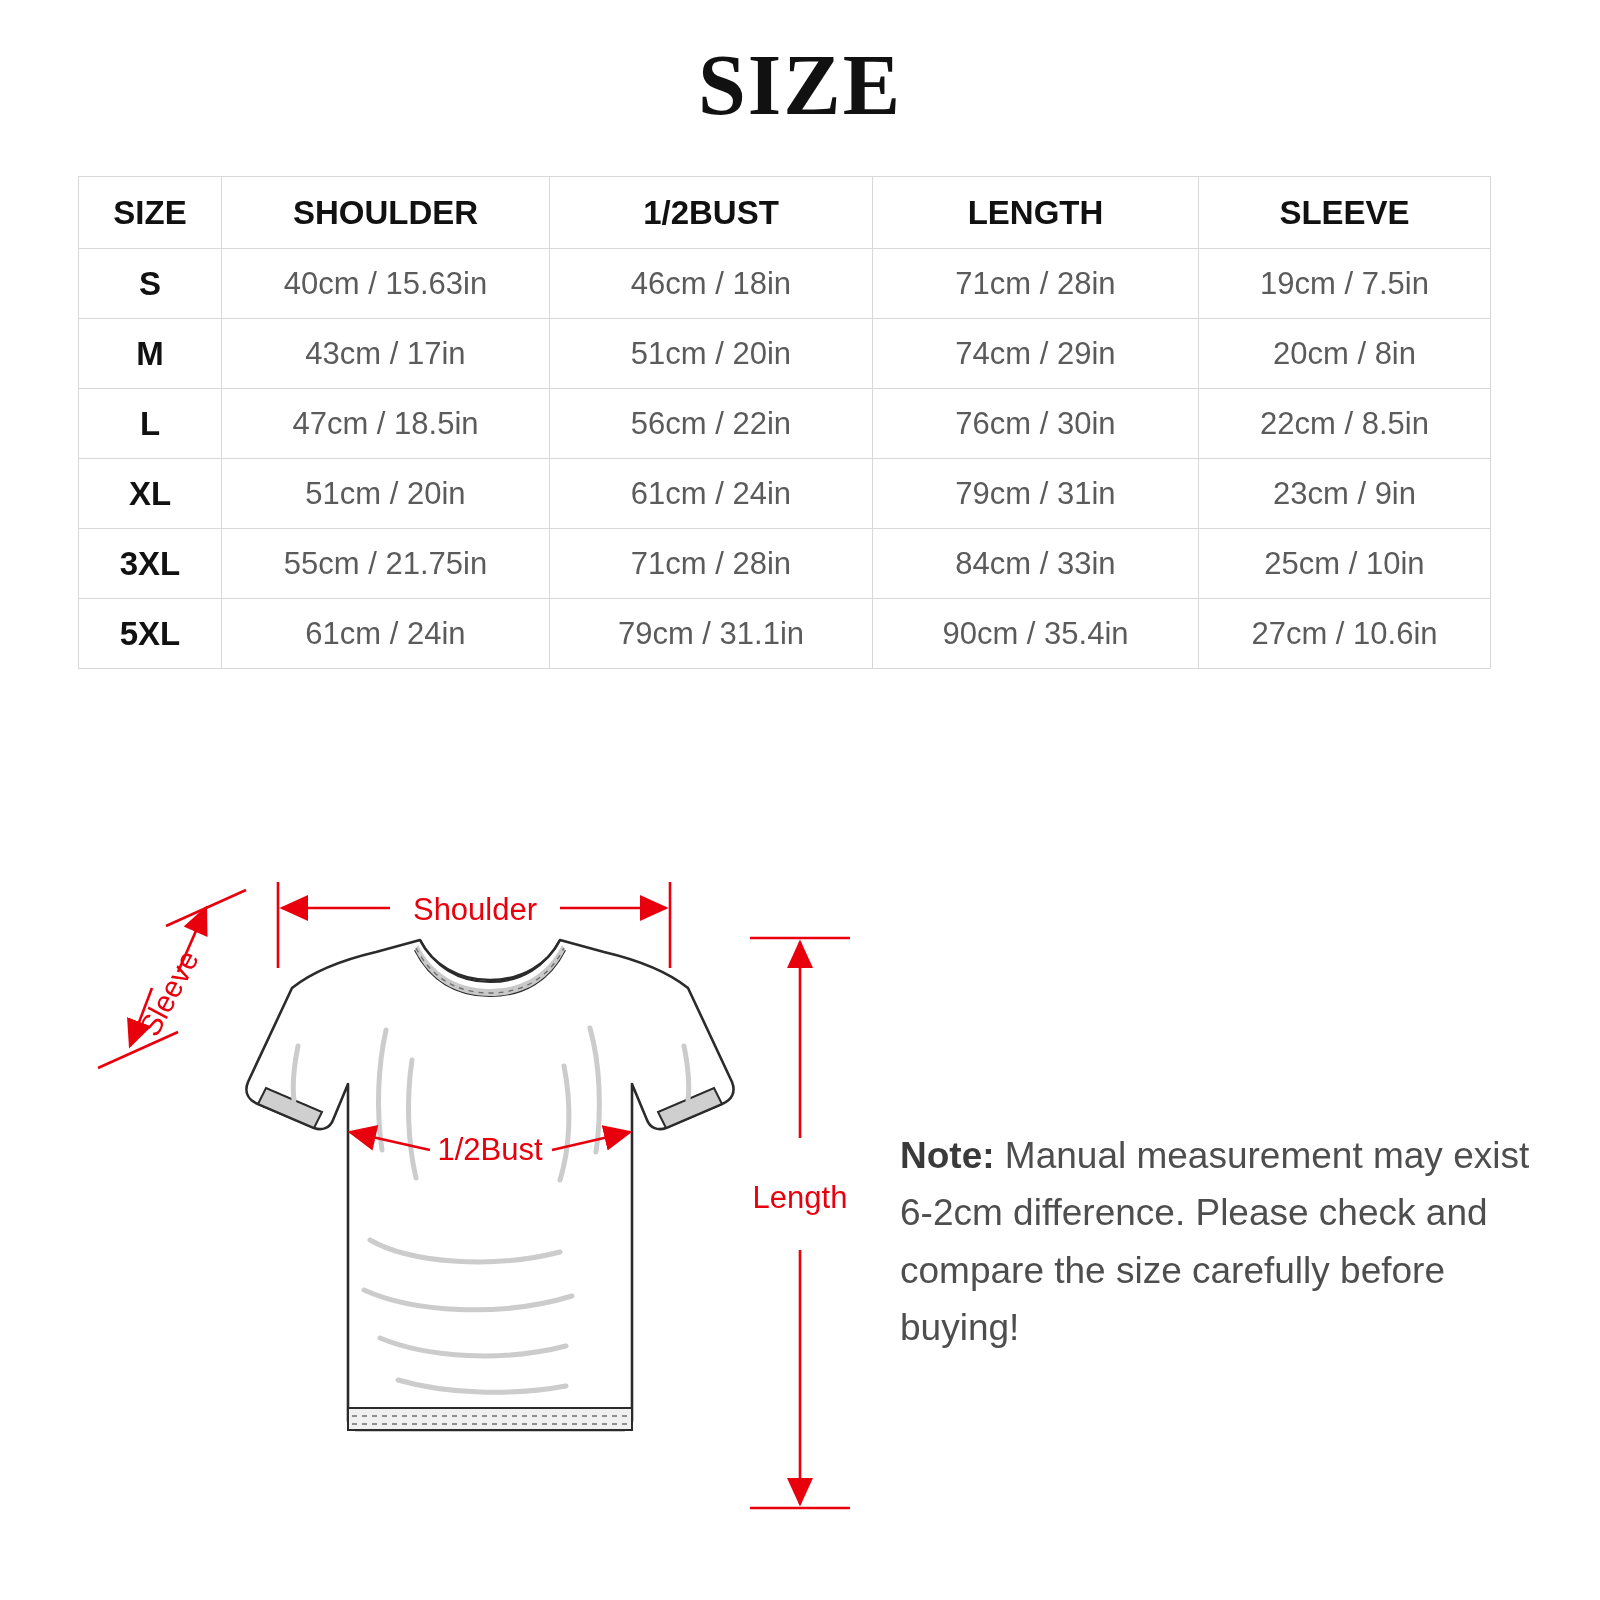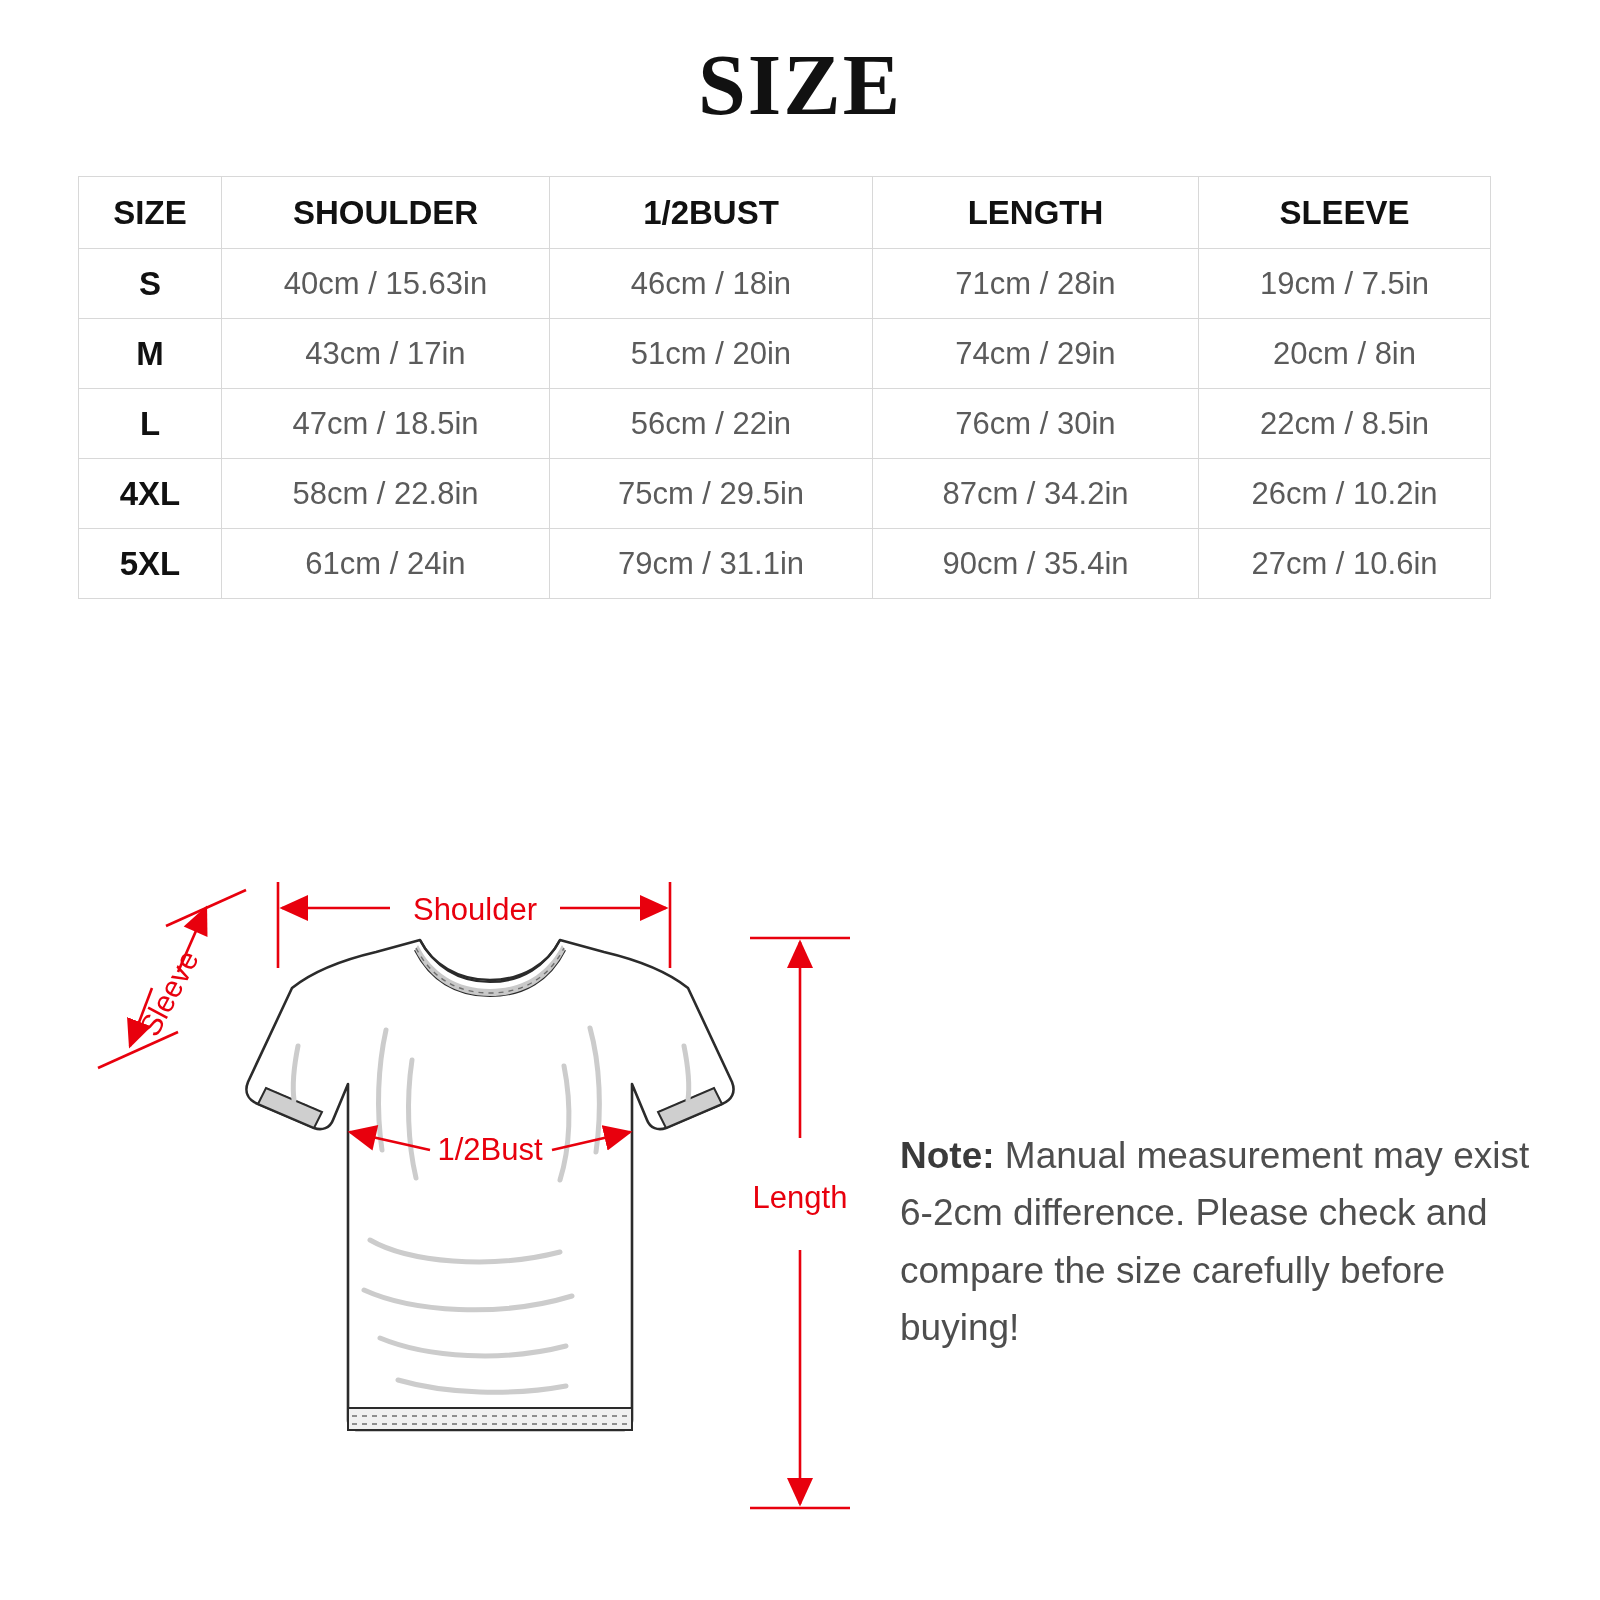--- a/index.html
+++ b/index.html
@@ -136,25 +136,32 @@
         <td class="val">20cm / 8in</td>
       </tr>
       <tr>
         <td class="size-cell">L</td>
         <td class="val">47cm / 18.5in</td>
         <td class="val">56cm / 22in</td>
         <td class="val">76cm / 30in</td>
         <td class="val">22cm / 8.5in</td>
       </tr>
       <tr>
-        <td class="size-cell">4XL</td>
-        <td class="val">58cm / 22.8in</td>
-        <td class="val">75cm / 29.5in</td>
-        <td class="val">87cm / 34.2in</td>
-        <td class="val">26cm / 10.2in</td>
+        <td class="size-cell">XL</td>
+        <td class="val">51cm / 20in</td>
+        <td class="val">61cm / 24in</td>
+        <td class="val">79cm / 31in</td>
+        <td class="val">23cm / 9in</td>
+      </tr>
+      <tr>
+        <td class="size-cell">3XL</td>
+        <td class="val">55cm / 21.75in</td>
+        <td class="val">71cm / 28in</td>
+        <td class="val">84cm / 33in</td>
+        <td class="val">25cm / 10in</td>
       </tr>
       <tr>
         <td class="size-cell">5XL</td>
         <td class="val">61cm / 24in</td>
         <td class="val">79cm / 31.1in</td>
         <td class="val">90cm / 35.4in</td>
         <td class="val">27cm / 10.6in</td>
       </tr>
     </tbody>
   </table>

